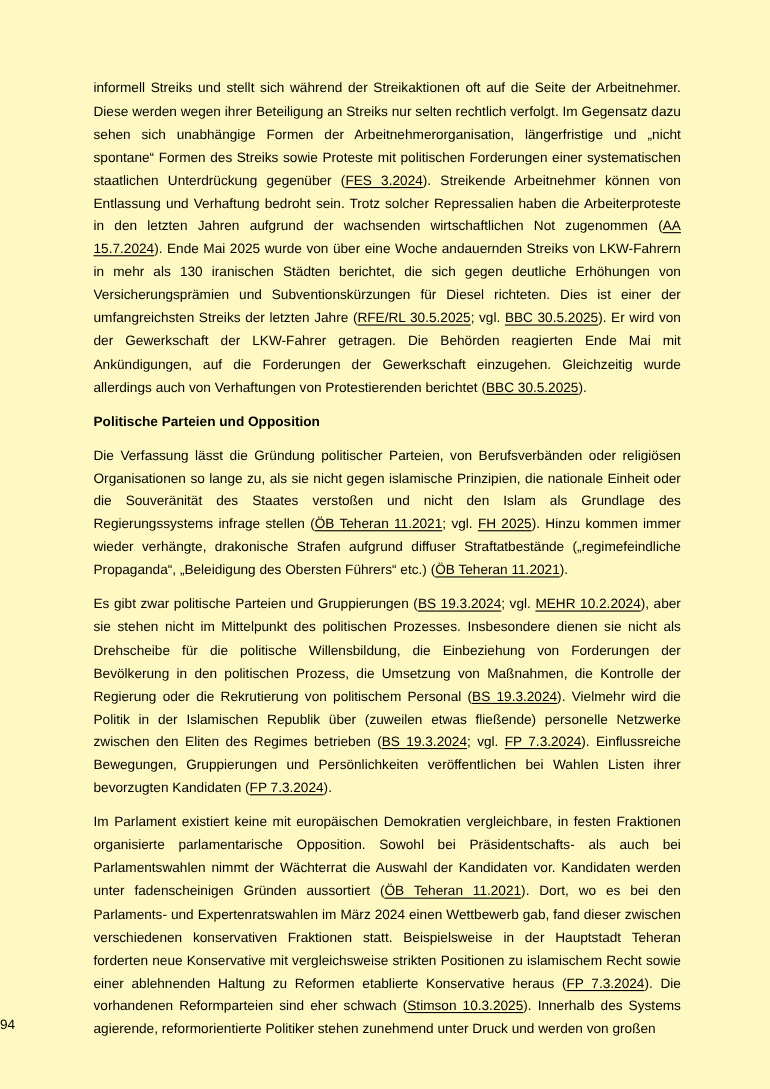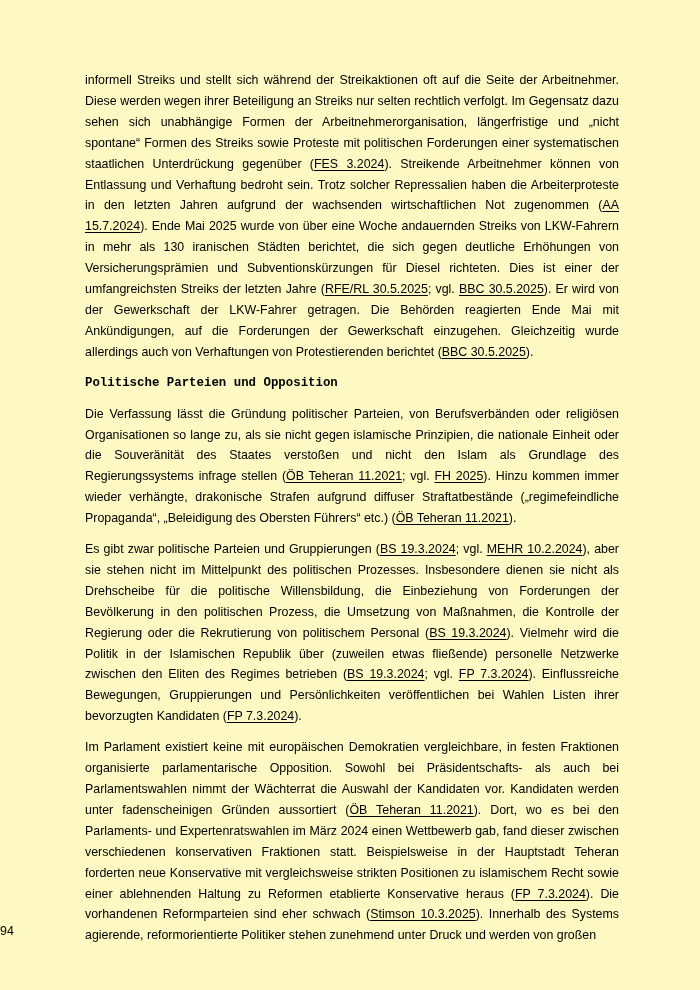--- a/index.html
+++ b/index.html
@@ -29,21 +29,20 @@
   }
   .content p {
     margin: 0 0 10px 0;
   }
   .content h2 {
     font-size: 12.4px;
     font-weight: bold;
     text-align: left;
     margin: 8px 0 10px 0;
     line-height: 20.9px;
-    font-family: Liberation Mono, monospace;
   }
   .cite {
     text-decoration: underline;
     text-underline-offset: 2px;
     cursor: pointer;
   }
   .page-number {
     position: absolute;
     left: 0;
     top: 924px;

